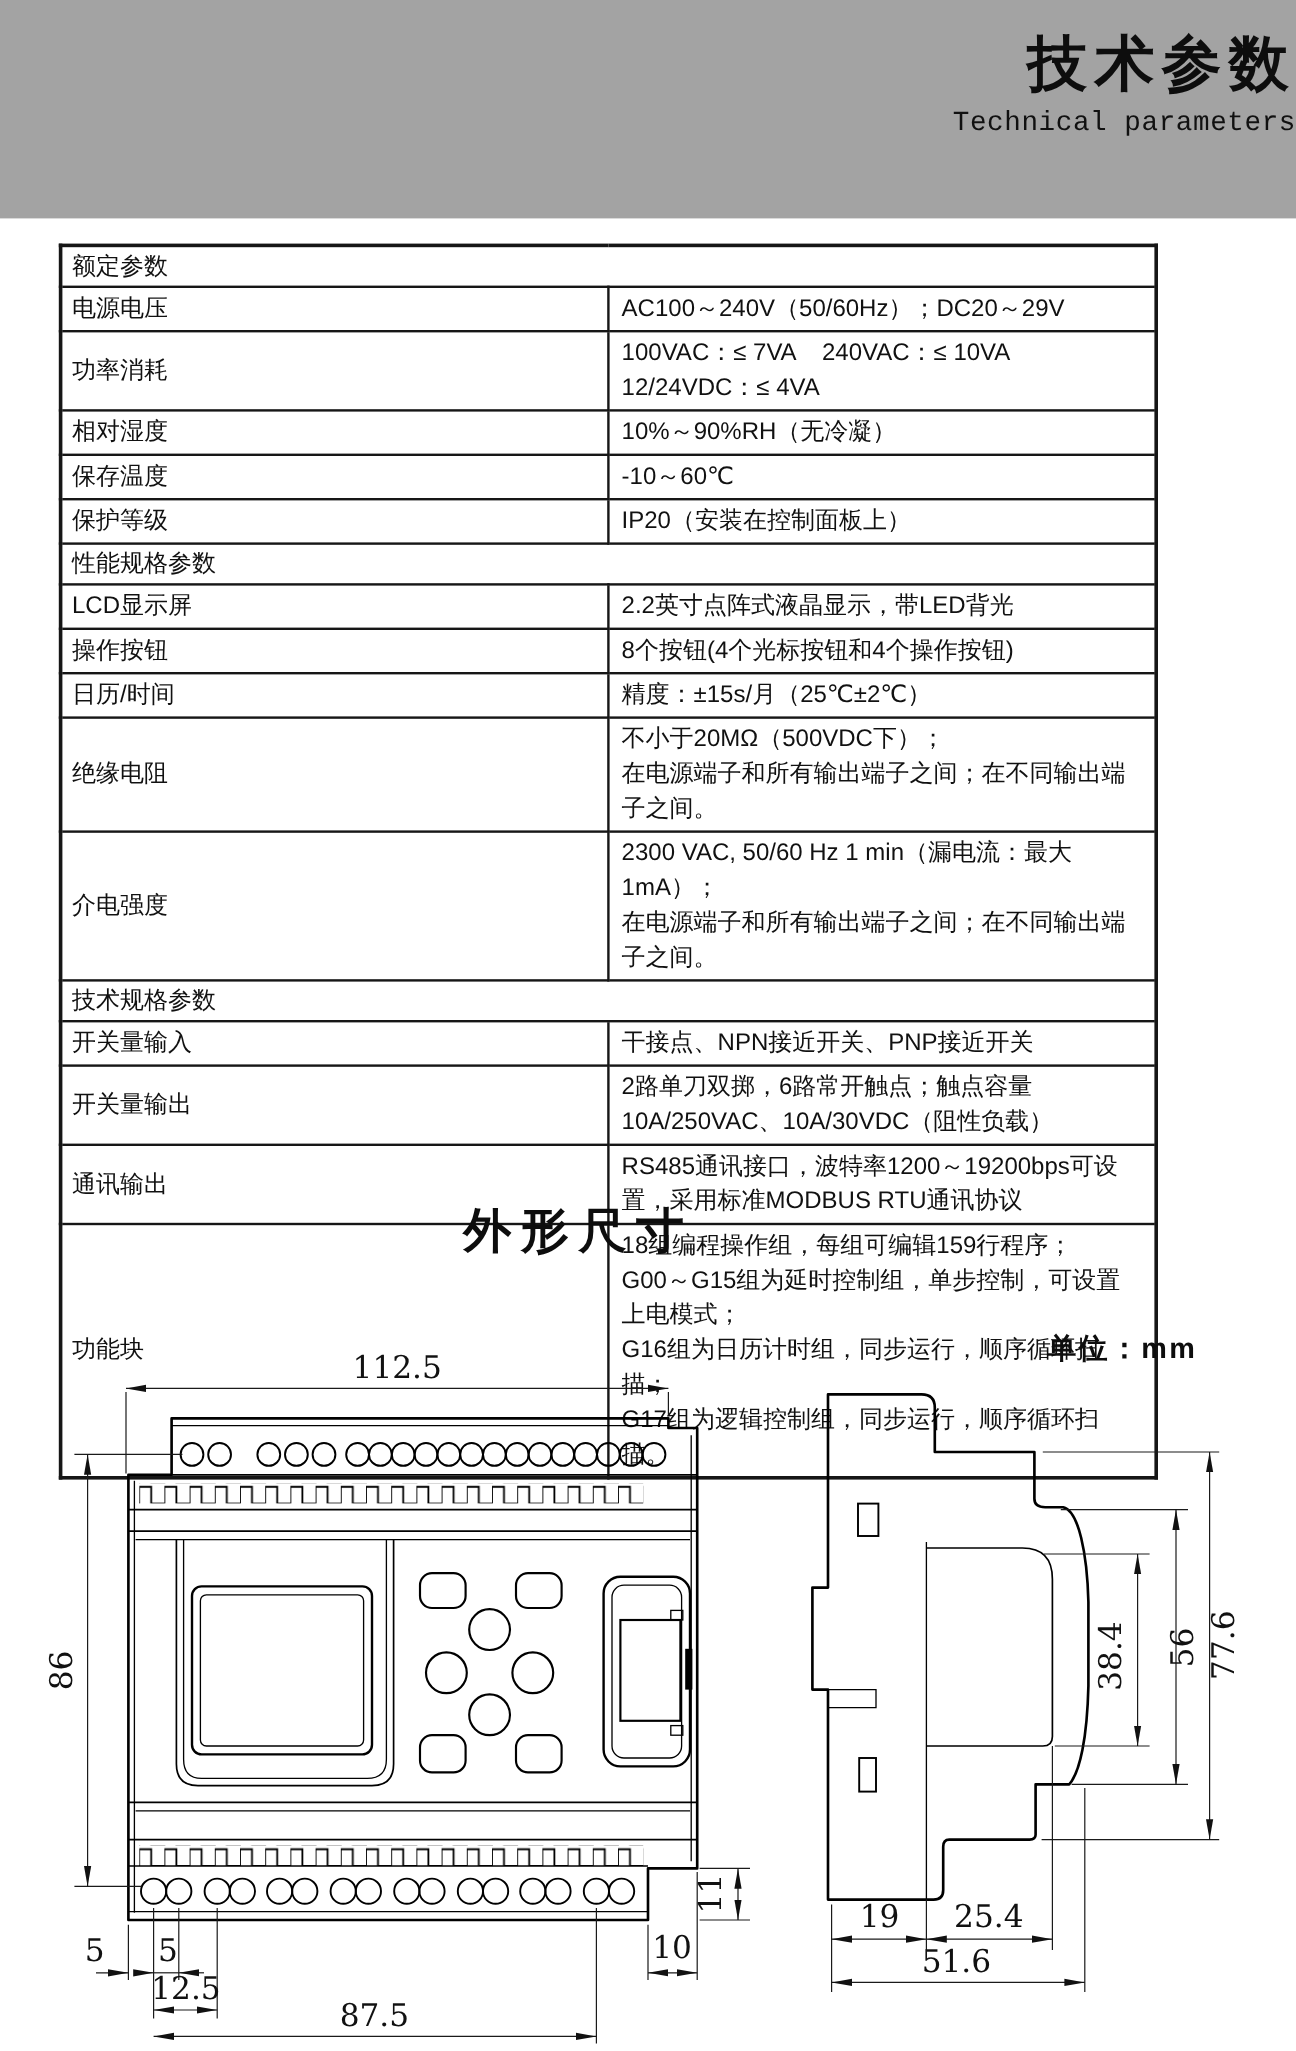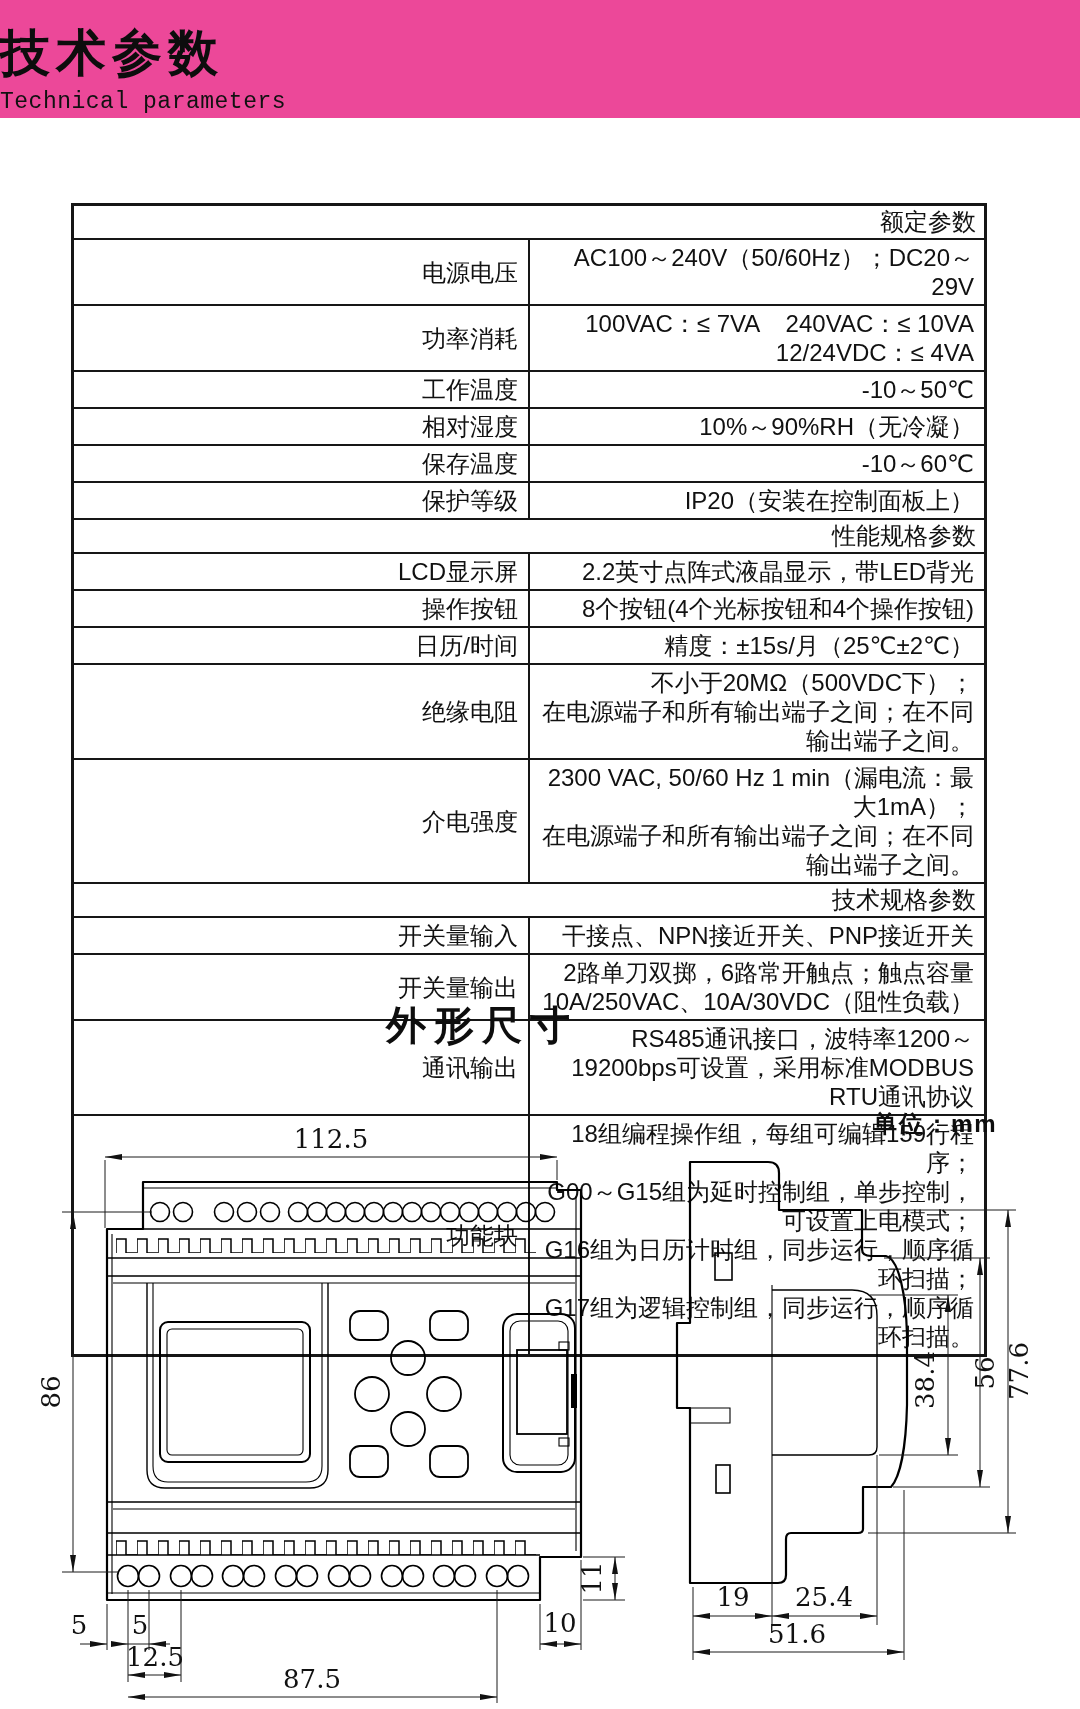--- a/index.html
+++ b/index.html
@@ -1,22 +1,22 @@
 <!DOCTYPE html>
 <html><head>
 <meta charset="utf-8">
 <style>
   html,body{margin:0;padding:0;}
   body{width:1080px;height:1709px;position:relative;background:#ffffff;
        font-family:"Liberation Sans","DejaVu Sans",sans-serif;color:#111;}
-  .header-band{position:absolute;left:0;top:0;width:1080px;height:118px;background:#ec4899;text-align:left;}
+  .header-band{position:absolute;left:0;top:0;width:1080px;height:182px;background:#a3a3a3;text-align:right;}
   .page-title{margin:0;padding-top:20px;font-size:50px;font-weight:bold;letter-spacing:6px;color:#0d0d0d;}
   .page-subtitle{margin:0;margin-top:2px;font-size:23px;font-weight:normal;letter-spacing:0.5px;color:#111;font-family:Liberation Mono, monospace;}
-  table.spec{position:absolute;left:71px;top:203px;width:916px;border-collapse:collapse;
-             border:3px solid #161616;font-size:24px;table-layout:fixed;text-align:right;}
+  table.spec{position:absolute;left:49px;top:203px;width:916px;border-collapse:collapse;
+             border:3px solid #161616;font-size:20px;table-layout:fixed;}
   table.spec td{border:2px solid #161616;padding:3px 10px;line-height:29px;vertical-align:middle;}
   table.spec td.k{width:158px;padding-left:8px;}
   table.spec td.v{white-space:pre-wrap;}
   table.spec tr.section td{border-bottom-width:2px;padding:2px 8px;line-height:28px;}
   .outline-title{position:absolute;left:0;top:998px;width:964px;text-align:center;margin:0;
                  font-size:40px;font-weight:bold;letter-spacing:8px;color:#0d0d0d;}
   .unit-label{position:absolute;left:845px;top:1108px;font-size:24px;font-weight:bold;letter-spacing:2px;color:#0d0d0d;margin-left:28px;}
   svg.drawing{position:absolute;left:0;top:1040px;}
   svg.drawing .ol{fill:none;stroke:#000;stroke-width:2.2;stroke-linejoin:round;}
   svg.drawing .d1{fill:none;stroke:#000;stroke-width:1.4;}
@@ -38,24 +38,20 @@
       <tr class="section">
         <td colspan="2">额定参数</td>
       </tr>
       <tr>
         <td class="k">电源电压</td>
         <td class="v">AC100～240V（50/60Hz）；DC20～29V</td>
       </tr>
       <tr>
         <td class="k">功率消耗</td>
         <td class="v">100VAC：≤ 7VA    240VAC：≤ 10VA      12/24VDC：≤ 4VA</td>
-      </tr>
-      <tr>
-        <td class="k">工作温度</td>
-        <td class="v">-10～50℃</td>
       </tr>
       <tr>
         <td class="k">相对湿度</td>
         <td class="v">10%～90%RH（无冷凝）</td>
       </tr>
       <tr>
         <td class="k">保存温度</td>
         <td class="v">-10～60℃</td>
       </tr>
       <tr>

